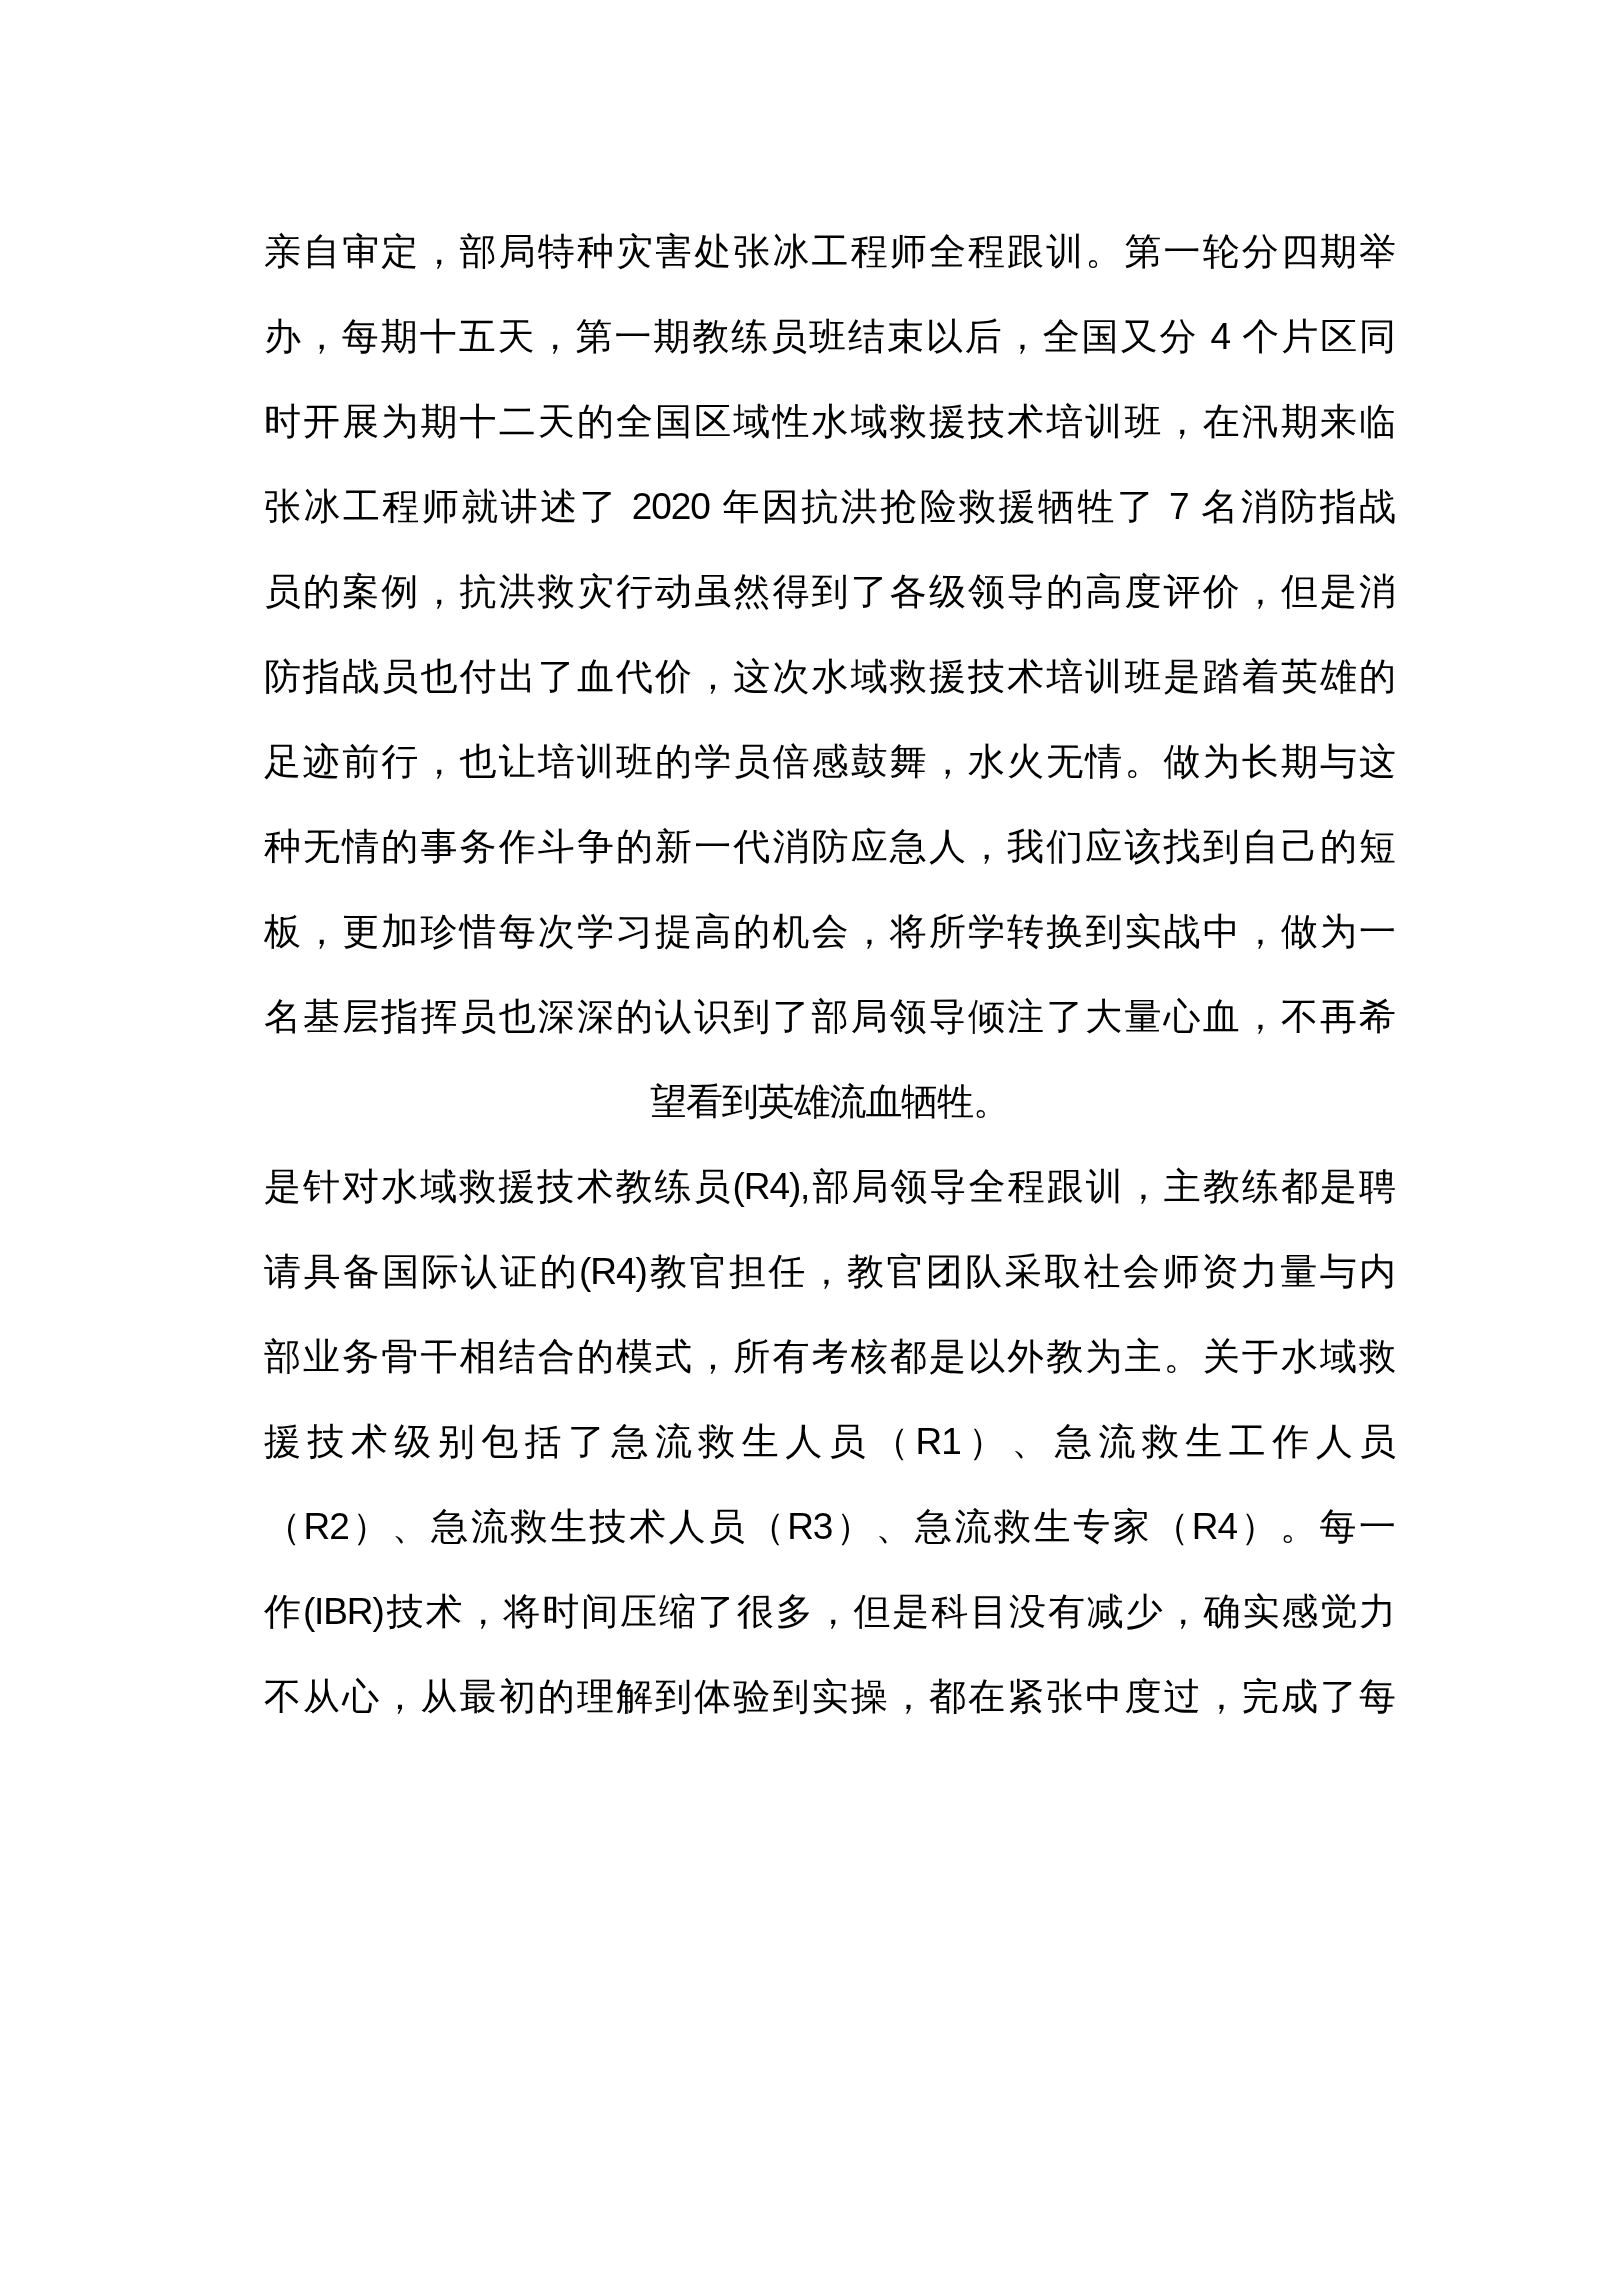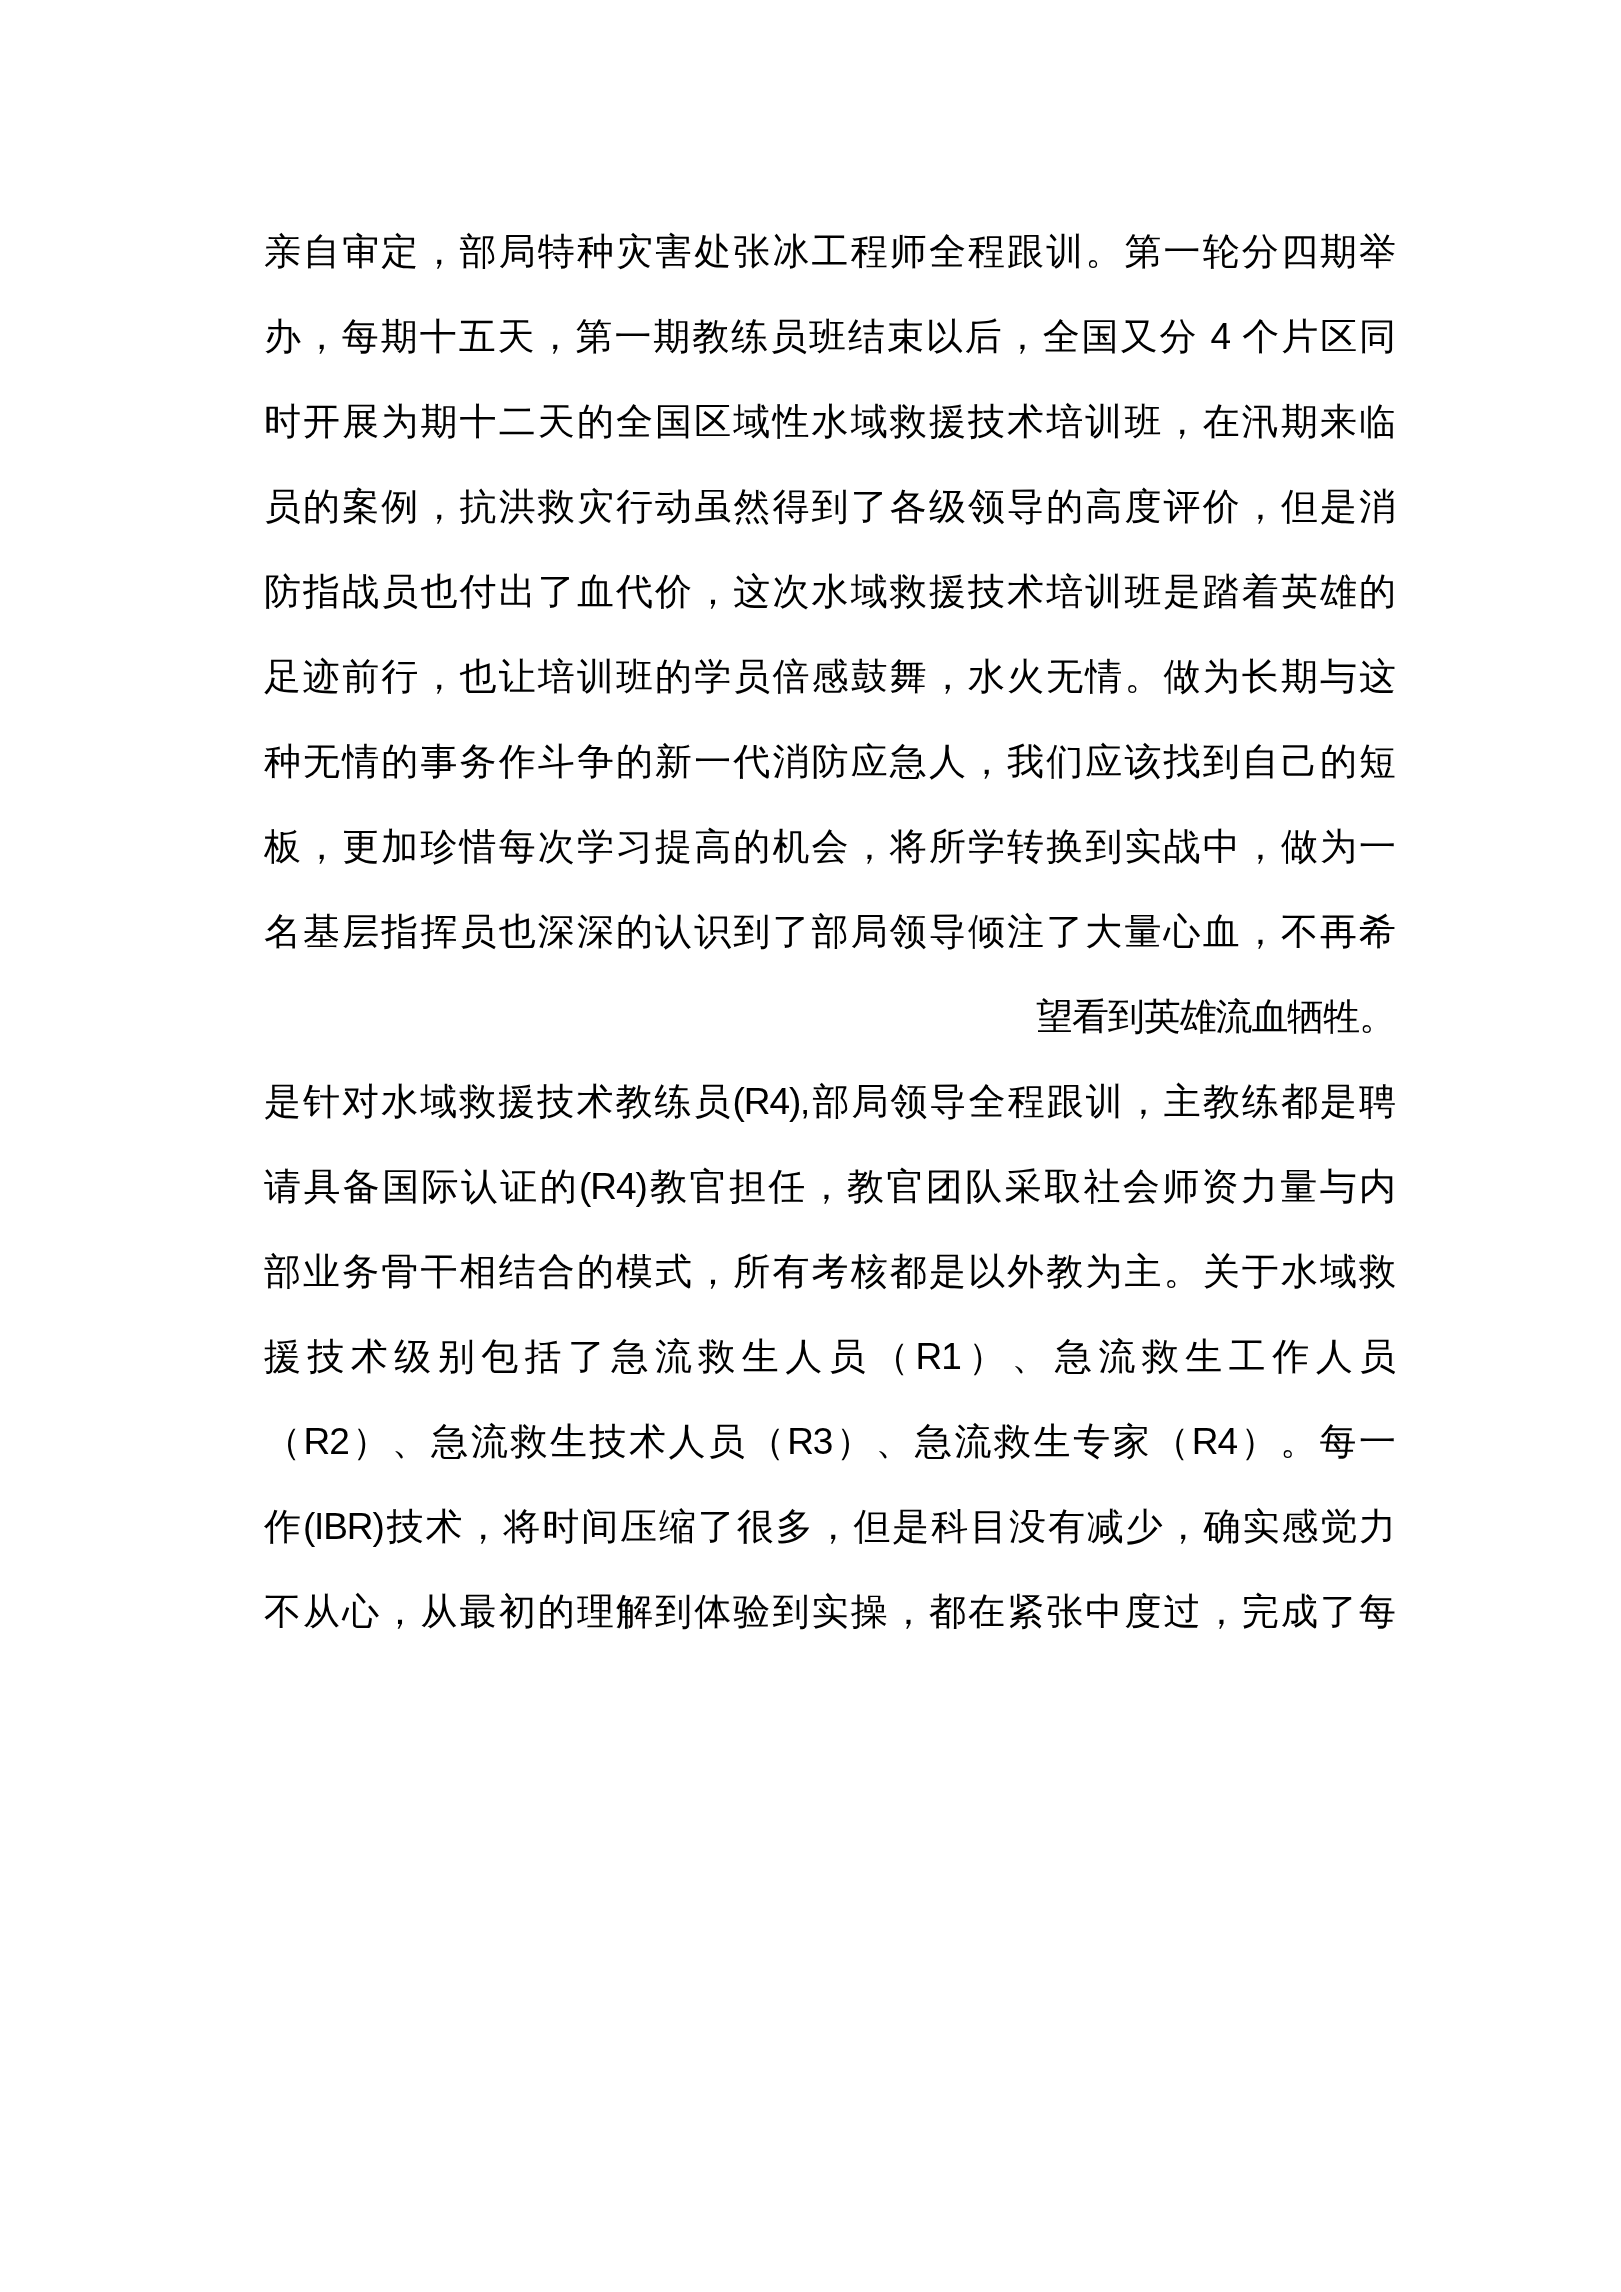--- a/index.html
+++ b/index.html
@@ -30,41 +30,42 @@
     width: 1131px;
     color: #000000;
     font-size: 37px;
     letter-spacing: -0.03em;
     font-weight: 400;
   }
   .ln {
     height: 85px;
     line-height: 85px;
     white-space: nowrap;
-    text-align: right;
+    text-align: center;
   }
   
   .ln.j {
     white-space: normal;
     text-align: justify;
     text-align-last: justify;
   }
   
   .ln.indent {
     text-indent: 74px;
   }
 </style>
 </head>
 <body>
 
 <div class="page">
   <div class="body-text">
     <div class="ln j">亲自审定，部局特种灾害处张冰工程师全程跟训。第一轮分四期举</div>
     <div class="ln j">办，每期十五天，第一期教练员班结束以后，全国又分 4 个片区同</div>
     <div class="ln j">时开展为期十二天的全国区域性水域救援技术培训班，在汛期来临</div>
+    <div class="ln j">张冰工程师就讲述了 2020 年因抗洪抢险救援牺牲了 7 名消防指战</div>
     <div class="ln j">员的案例，抗洪救灾行动虽然得到了各级领导的高度评价，但是消</div>
     <div class="ln j">防指战员也付出了血代价，这次水域救援技术培训班是踏着英雄的</div>
     <div class="ln j">足迹前行，也让培训班的学员倍感鼓舞，水火无情。做为长期与这</div>
     <div class="ln j">种无情的事务作斗争的新一代消防应急人，我们应该找到自己的短</div>
     <div class="ln j">板，更加珍惜每次学习提高的机会，将所学转换到实战中，做为一</div>
     <div class="ln j">名基层指挥员也深深的认识到了部局领导倾注了大量心血，不再希</div>
     <div class="ln">望看到英雄流血牺牲。</div>
     <div class="ln j">是针对水域救援技术教练员(R4),部局领导全程跟训，主教练都是聘</div>
     <div class="ln j">请具备国际认证的(R4)教官担任，教官团队采取社会师资力量与内</div>
     <div class="ln j">部业务骨干相结合的模式，所有考核都是以外教为主。关于水域救</div>

